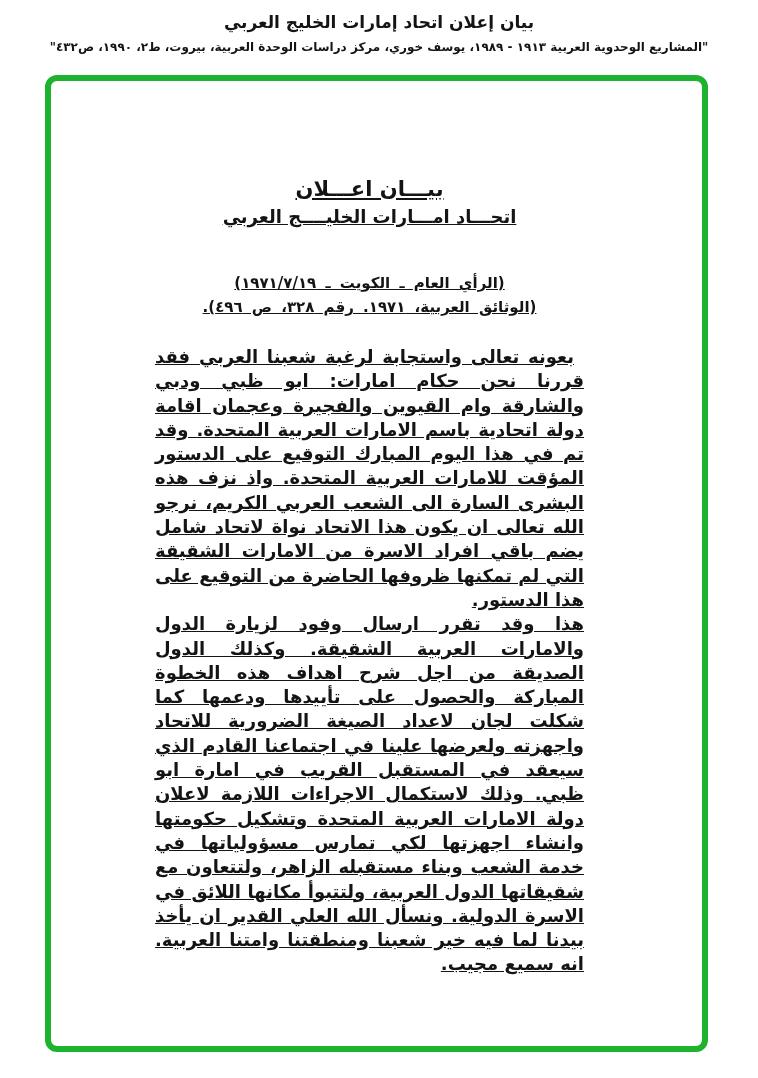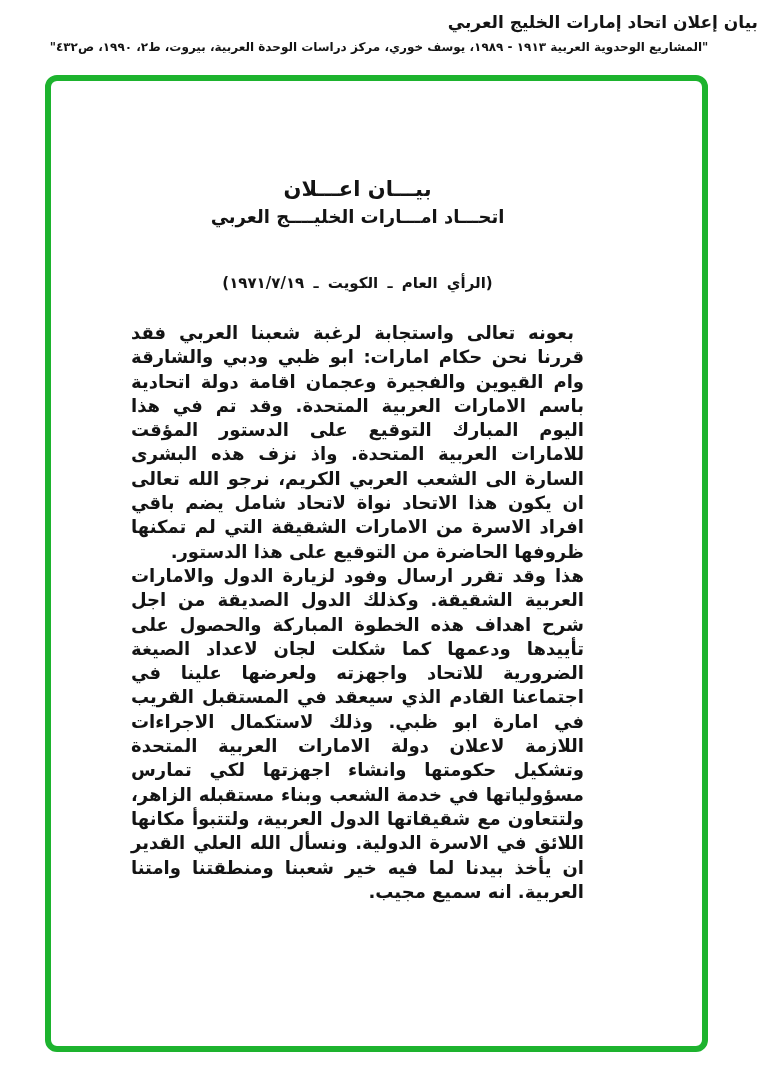--- a/index.html
+++ b/index.html
@@ -1,27 +1,27 @@
 <!DOCTYPE html>
 <html lang="ar"><head>
 <meta charset="utf-8">
 <style>
   html,body{margin:0;padding:0;}
   body{
     width:758px;height:1078px;position:relative;background:#ffffff;
     font-family:"DejaVu Sans",sans-serif;color:#141414;overflow:hidden;
   }
   .hdr{direction:rtl;text-align:center;}
-  .hdr-title{font-size:17px;font-weight:bold;padding-top:12px;letter-spacing:0.2px;text-align:right;}
+  .hdr-title{font-size:17px;font-weight:bold;padding-top:12px;letter-spacing:0.2px;}
   .hdr-sub{font-size:12px;font-weight:bold;margin-top:8px;white-space:nowrap;}
   .frame{
     position:absolute;left:45px;top:75px;width:651px;height:965px;
     border:6px solid #1db32e;border-radius:12px;background:#ffffff;
   }
-  .content{direction:rtl;padding:96px 118px 0 80px;}
+  .content{direction:rtl;padding:96px 118px 0 104px;text-decoration:underline;}
   .doc-h1{font-size:21px;font-weight:bold;text-align:center;margin:0 0 5px 0;letter-spacing:1px;}
   .doc-h2{font-size:18px;font-weight:bold;text-align:center;margin:0 0 10px 0;}
   .doc-date{font-size:14.5px;font-weight:bold;text-align:center;margin:0;}
   .citation{margin-top:44px;font-size:15px;font-weight:bold;line-height:24px;
     text-align:center;word-spacing:4px;}
   .bodytext{margin-top:26px;font-size:18px;font-weight:700;line-height:1.35;
     text-align:justify;}
   .bodytext p{margin:0;}
   .bodytext p.first{text-indent:10px;}
   .ltr-num{direction:ltr;unicode-bidi:embed;display:inline-block;}
@@ -34,20 +34,21 @@
   <div class="hdr-sub">"المشاريع الوحدوية العربية ١٩١٣ - ١٩٨٩، يوسف خوري، مركز دراسات الوحدة العربية، بيروت، ط٢، ١٩٩٠، ص٤٣٢"</div>
 </div>
 
 <div class="frame">
   <div class="content">
     <div class="doc-h1">بيـــان اعـــلان</div>
     <div class="doc-h2">اتحـــاد امـــارات الخليــــج العربي</div>
 
     <div class="citation">
       <div>(الرأي العام ـ الكويت ـ ١٩٧١/٧/١٩)</div>
+      <div>(الوثائق العربية، ١٩٧١. رقم ٣٢٨، ص ٤٩٦).</div>
     </div>
 
     <div class="bodytext">
       <p class="first">بعونه تعالى واستجابة لرغبة شعبنا العربي فقد قررنا نحن حكام امارات: ابو ظبي ودبي والشارقة وام القيوين والفجيرة وعجمان اقامة دولة اتحادية باسم الامارات العربية المتحدة. وقد تم في هذا اليوم المبارك التوقيع على الدستور المؤقت للامارات العربية المتحدة. واذ نزف هذه البشرى السارة الى الشعب العربي الكريم، نرجو الله تعالى ان يكون هذا الاتحاد نواة لاتحاد شامل يضم باقي افراد الاسرة من الامارات الشقيقة التي لم تمكنها ظروفها الحاضرة من التوقيع على هذا الدستور.</p>
       <p>هذا وقد تقرر ارسال وفود لزيارة الدول والامارات العربية الشقيقة. وكذلك الدول الصديقة من اجل شرح اهداف هذه الخطوة المباركة والحصول على تأييدها ودعمها كما شكلت لجان لاعداد الصيغة الضرورية للاتحاد واجهزته ولعرضها علينا في اجتماعنا القادم الذي سيعقد في المستقبل القريب في امارة ابو ظبي. وذلك لاستكمال الاجراءات اللازمة لاعلان دولة الامارات العربية المتحدة وتشكيل حكومتها وانشاء اجهزتها لكي تمارس مسؤولياتها في خدمة الشعب وبناء مستقبله الزاهر، ولتتعاون مع شقيقاتها الدول العربية، ولتتبوأ مكانها اللائق في الاسرة الدولية. ونسأل الله العلي القدير ان يأخذ بيدنا لما فيه خير شعبنا ومنطقتنا وامتنا العربية. انه سميع مجيب.</p>
     </div>
   </div>
 </div>
 
 </body></html>

